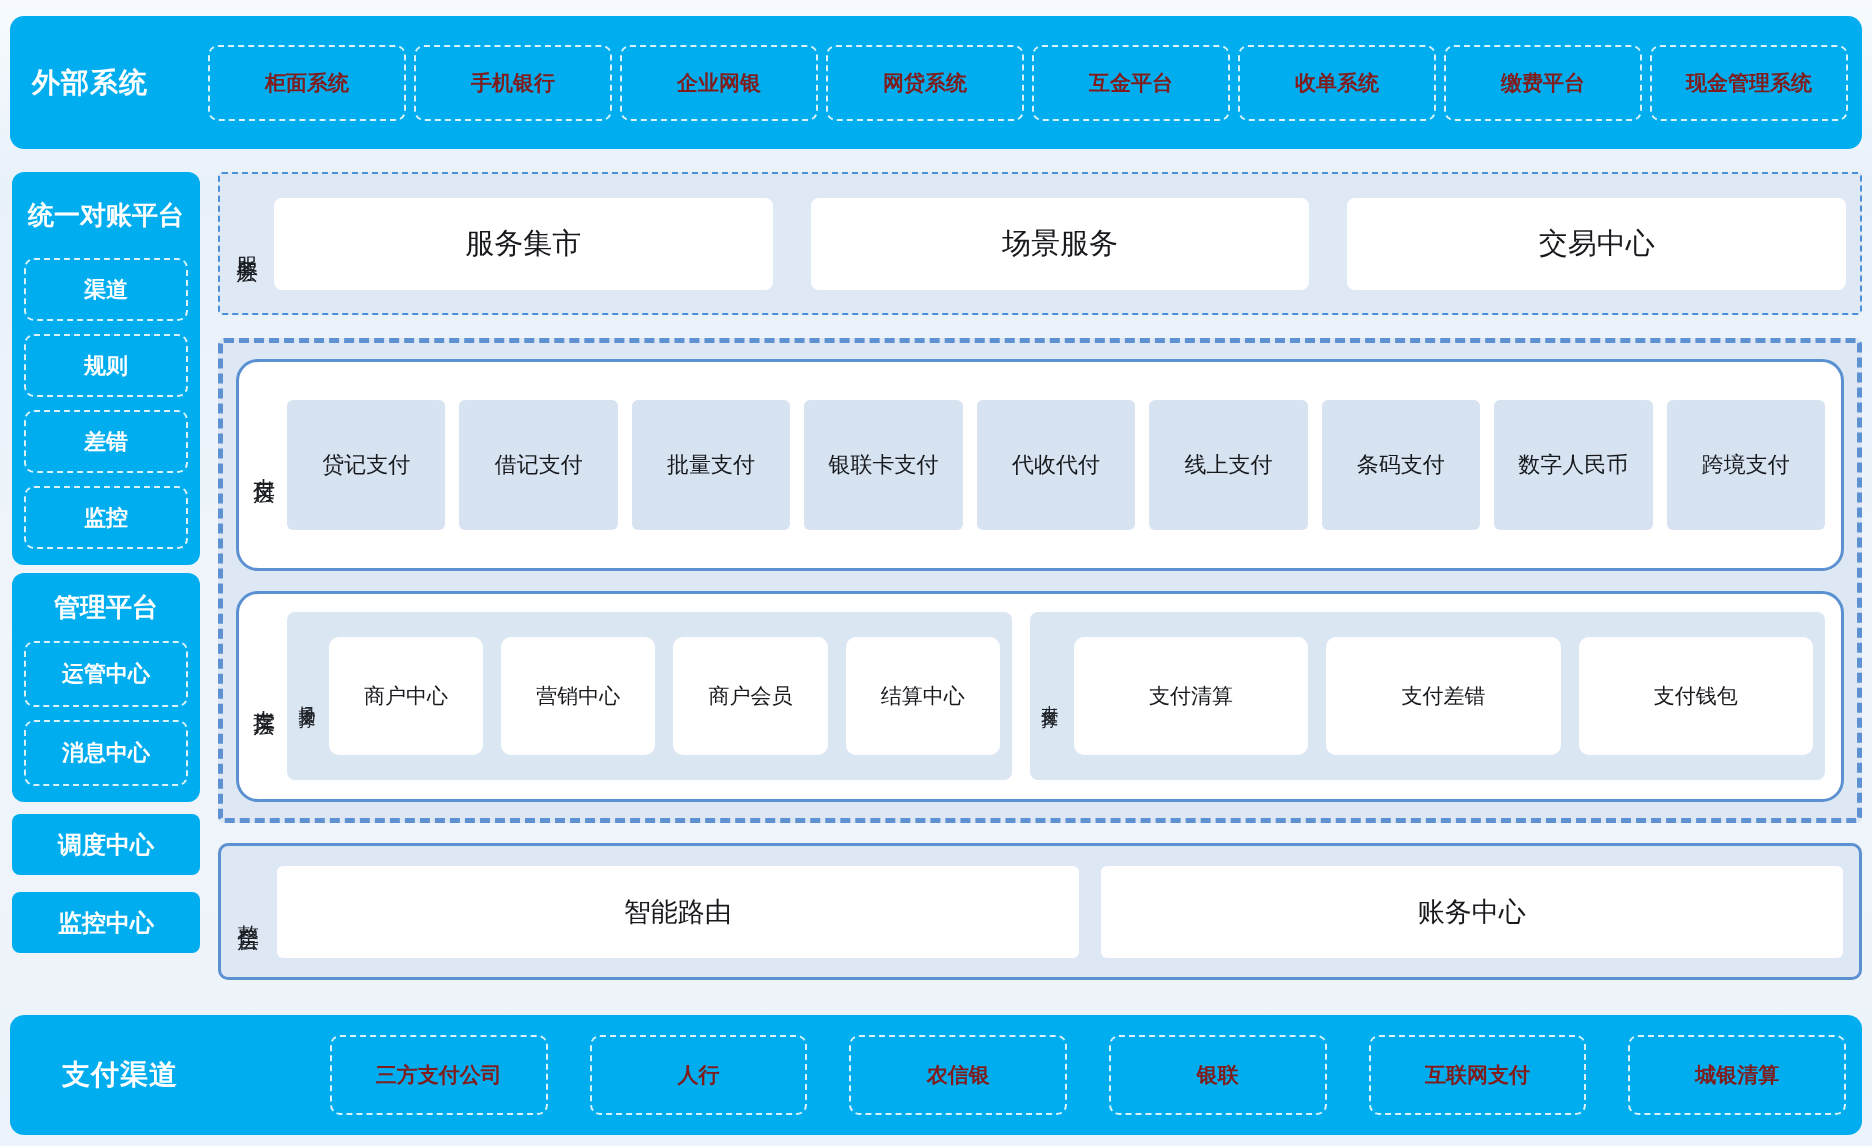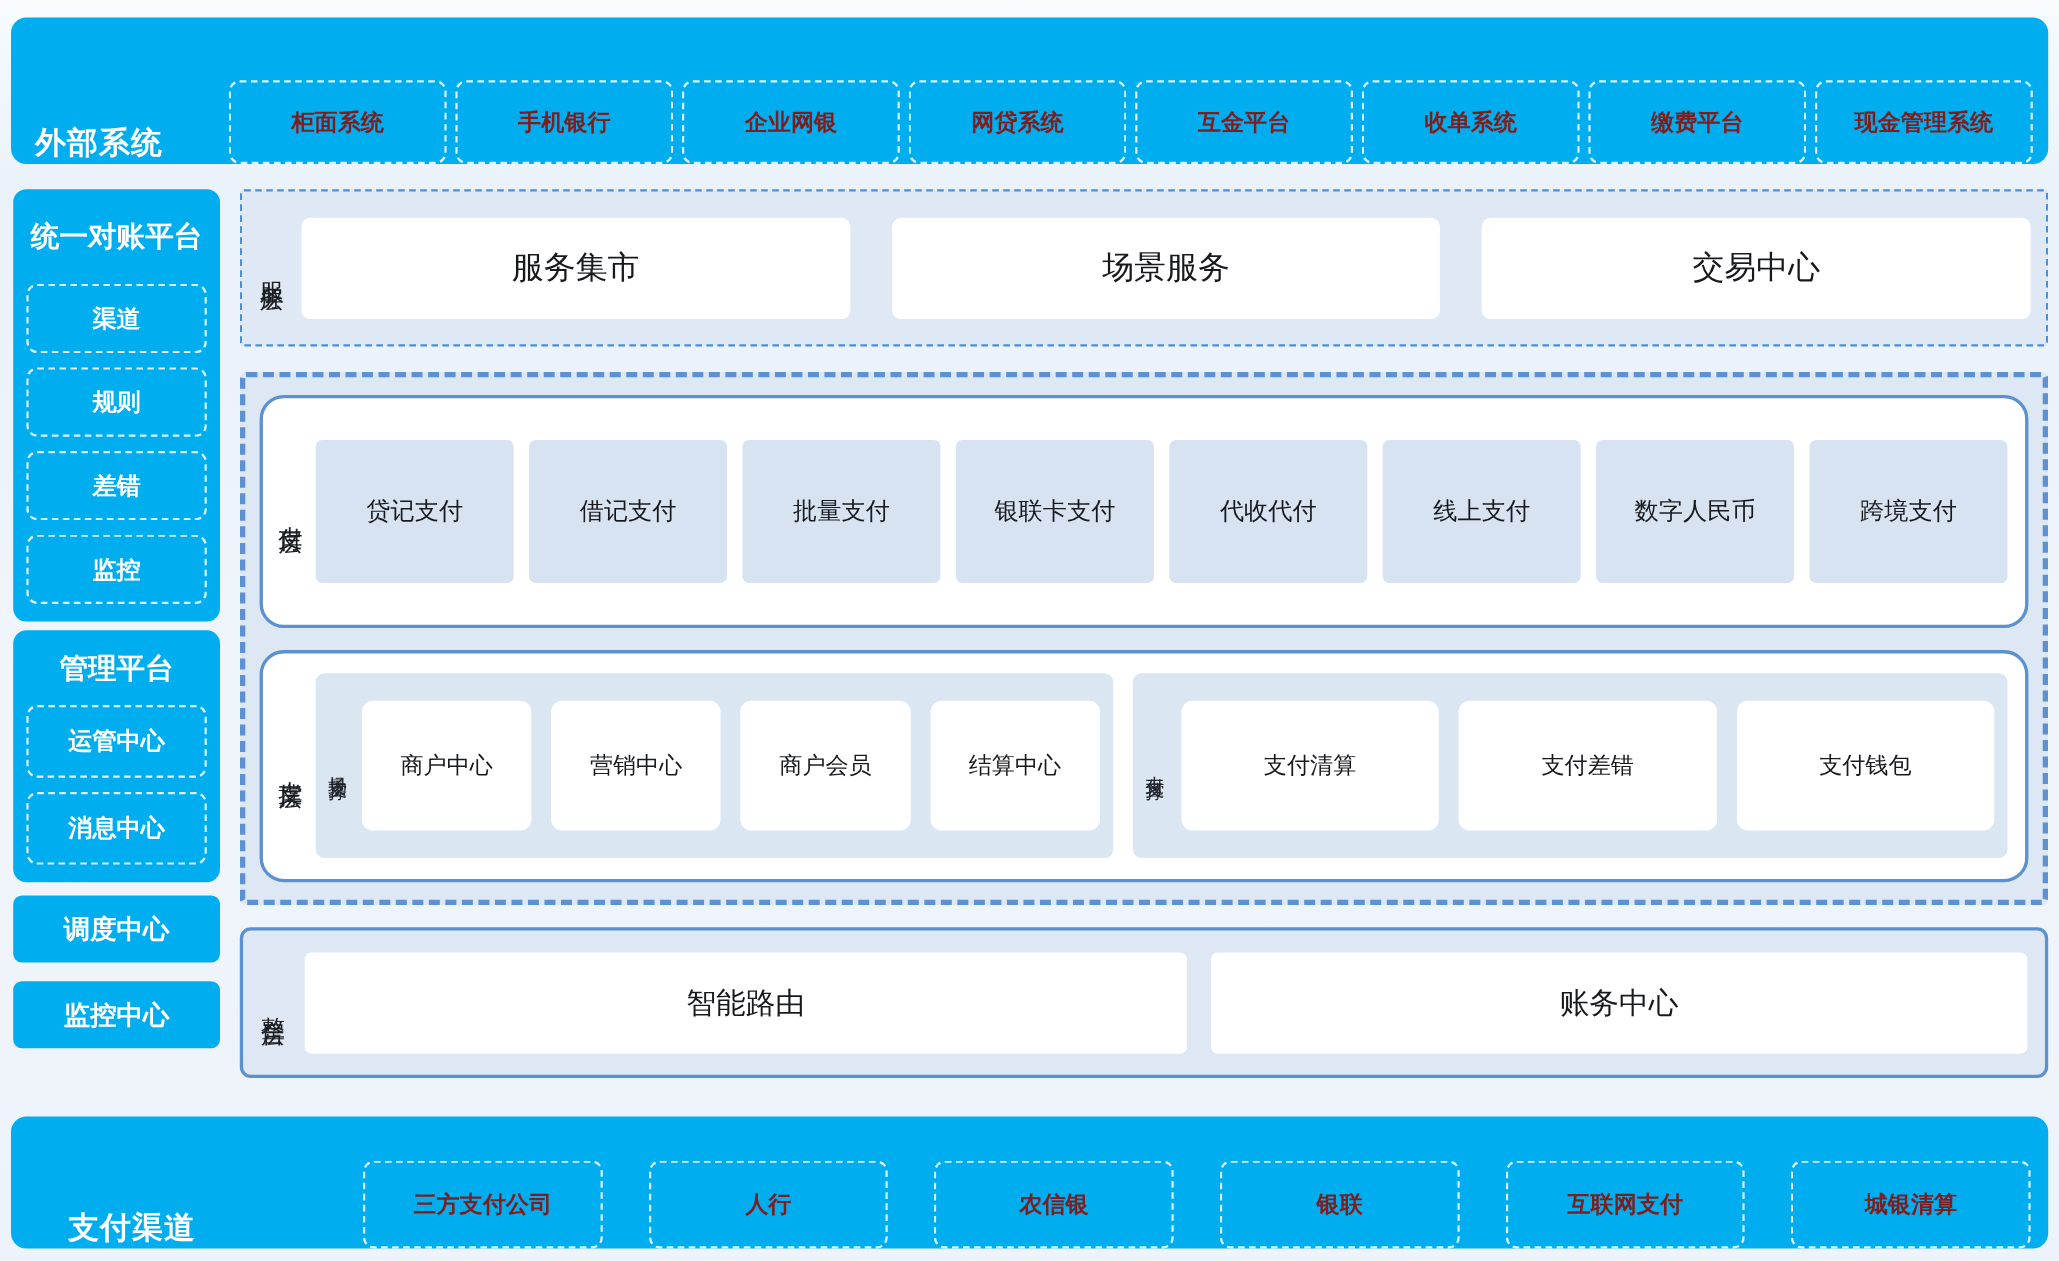--- a/index.html
+++ b/index.html
@@ -8,21 +8,21 @@
 
   .page {
     position:relative; width:1872px; height:1146px; overflow:hidden;
     background:linear-gradient(180deg,#f7fbfe 0%,#e9f1f9 16%,#f0f5fb 55%,#edf3fa 100%);
   }
 
   
   .bar {
     position:absolute; left:10px; right:10px;
     background:#00AEEF; border-radius:14px;
-    display:flex; align-items:flex-end; color:#fff;gap:48px;
+    display:flex; align-items:center; color:#fff;gap:48px;
   }
   .top-bar { top:16px; height:133px; padding:0 14px 0 22px; }
   .bottom-bar { top:1015px; height:120px; padding:0 16px 0 22px; }
   .bar-title { font-size:28px; font-weight:bold; white-space:nowrap; letter-spacing:1px; }
   .top-bar .bar-title { width:128px; }
   .bottom-bar .bar-title { width:250px; padding-left:30px; }
   .bar-items { flex:1; display:flex; gap:8px; height:76px; }
   .bottom-bar .bar-items { gap:42px; height:80px; }
   .dash-item {
     flex:1; display:flex; align-items:center; justify-content:center;
@@ -168,20 +168,21 @@
 
       <div class="solid-box payment">
         <div class="v-label">支付层</div>
         <div class="pay-cells">
             <div class="blue-cell">贷记支付</div>
             <div class="blue-cell">借记支付</div>
             <div class="blue-cell">批量支付</div>
             <div class="blue-cell">银联卡支付</div>
             <div class="blue-cell">代收代付</div>
             <div class="blue-cell">线上支付</div>
+            <div class="blue-cell">条码支付</div>
             <div class="blue-cell">数字人民币</div>
             <div class="blue-cell">跨境支付</div>
           </div>
       </div>
 
       <div class="solid-box support">
         <div class="v-label">支撑层</div>
         <div class="groups">
           <div class="group scene">
             <div class="v-label small">场景支撑</div>

